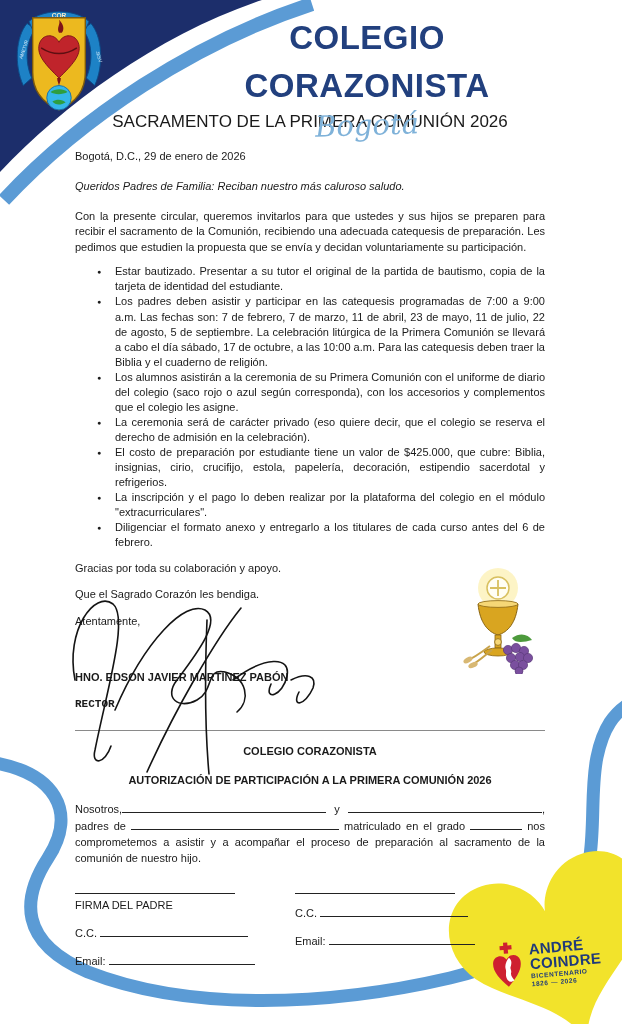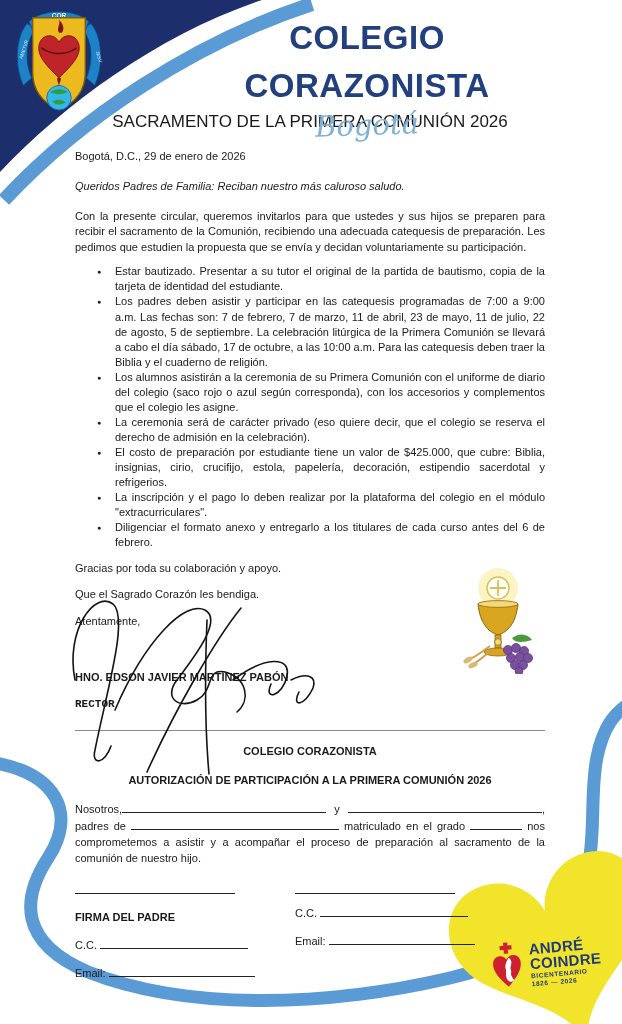--- a/index.html
+++ b/index.html
@@ -27,21 +27,21 @@
   .p-close{margin-top:11px;}
   .signer{margin-top:40px;font-weight:bold;}
   .rector{margin-top:11px;font-weight:bold;font-family:Liberation Mono, monospace;}
   hr.cut{margin:17px 0 0;border:none;border-top:1px solid #8a8a8a;}
   .org-name{text-align:center;font-weight:bold;margin-top:13px;}
   .auth-title{text-align:center;font-weight:bold;margin-top:13px;}
   .form-p{margin-top:12px;text-align:justify;}
   .blank{display:inline-block;border-bottom:1px solid #222;height:11px;vertical-align:baseline;}
   .sig-grid{margin-top:14px;display:grid;grid-template-columns:220px auto;}
   .sig-col .line{display:block;width:160px;border-bottom:1px solid #222;height:12px;}
-  .sig-col .label{font-weight:bold;margin-top:16px;}
+  .sig-col .label{font-weight:normal;margin-top:4px;}
   .sig-col .row{margin-top:11px;}
   .overlay{position:absolute;z-index:4;pointer-events:none;}
   .coindre{position:absolute;left:490px;top:938px;z-index:5;display:flex;align-items:center;gap:6px;
            transform:rotate(-5deg);}
   .coindre .txt{line-height:1;}
   .coindre .big{font-weight:bold;font-size:15px;color:#1f3a7a;letter-spacing:.3px;}
   .coindre .small{font-size:6.5px;color:#1f3a7a;margin-top:2px;letter-spacing:.6px;font-weight:bold;}
 </style>
 </head>
 <body>

